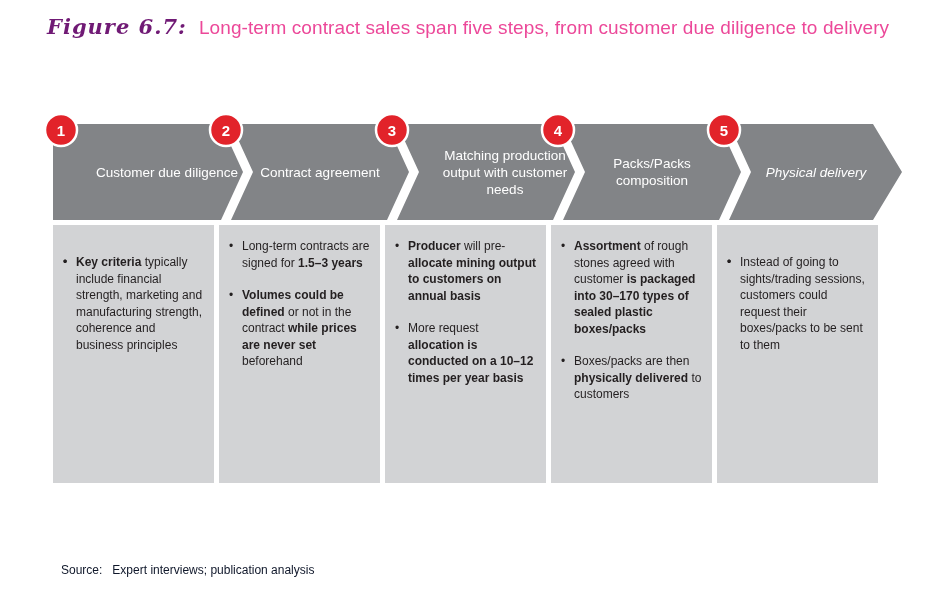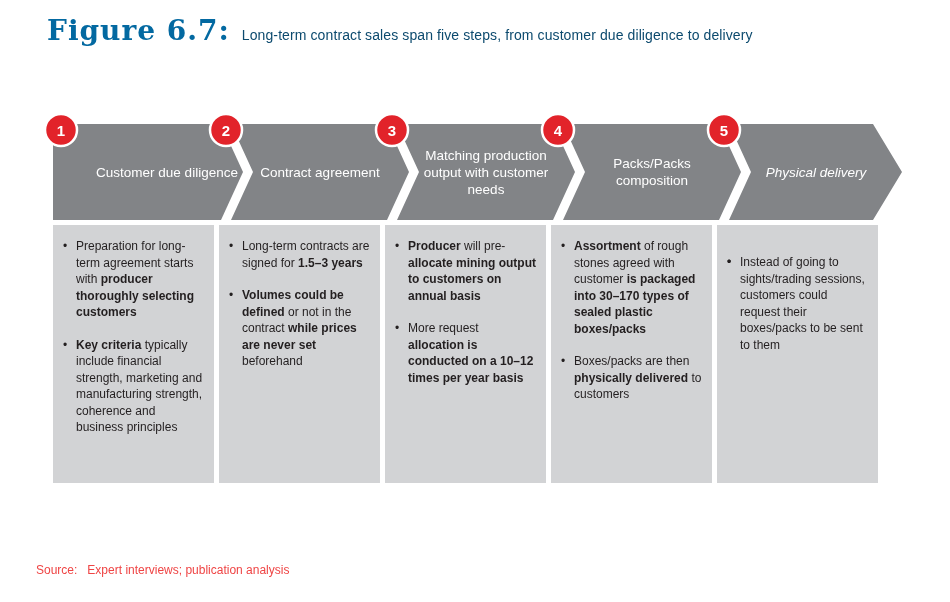--- a/index.html
+++ b/index.html
@@ -4,49 +4,49 @@
 <style>
   * { margin:0; padding:0; box-sizing:border-box; }
   html,body { background:#ffffff; }
   .page {
     position:relative; width:950px; height:602px; background:#ffffff;
     font-family:"Liberation Sans", sans-serif; color:#231f20; overflow:hidden;
   }
   
   .hdr { position:absolute; left:47px; top:14px; display:flex; align-items:baseline; }
   .fig-label {
-    font-family:"DejaVu Serif", serif; font-weight:700;
-    font-size:28px; color:#0369a1; letter-spacing:1px; white-space:nowrap;
+    font-family:"DejaVu Serif", serif; font-style:italic; font-weight:700;
+    font-size:21px; color:#701a75; letter-spacing:1px; white-space:nowrap;
   }
-  .fig-title { font-size:14px; color:#0c4a6e; margin-left:12px; white-space:nowrap; letter-spacing:0.1px; }
+  .fig-title { font-size:19px; color:#ec4899; margin-left:12px; white-space:nowrap; letter-spacing:0.1px; }
   
   .band-svg { position:absolute; left:0; top:0; width:950px; height:602px; }
   .step-num { font-family:"Liberation Sans", sans-serif; font-size:15px; font-weight:700; }
   
   .step-label {
     position:absolute; top:124px; height:96px; display:flex; align-items:center; justify-content:center;
     color:#ffffff; font-size:13.5px; line-height:17px; text-align:center; white-space:pre-line;
   }
   .sl1 { left:53px;  width:190px;padding-left:38px; }
   .sl2 { left:231px; width:178px; }
-  .sl3 { left:397px; width:178px;text-align:center; }
+  .sl3 { left:416px; width:178px;text-align:center; }
   .sl4 { left:563px; width:178px; }
   .sl5 { left:729px; width:174px;font-style:italic; }
   
   .box {
     position:absolute; top:225px; height:258px; width:161px; background:#d2d3d5;
     padding:13px 8px 10px 10px;
   }
   .bx1 { left:53px; } .bx2 { left:219px; } .bx3 { left:385px; } .bx4 { left:551px; } .bx5 { left:717px; }
   .box ul { list-style:none; }
   .bullet { position:relative; padding-left:13px; margin-bottom:16px; font-size:12px; line-height:16.5px; }
   .dot { position:absolute; left:0; top:0; }
   .bullet-text span { white-space:normal; }
   
-  .src { position:absolute; left:36px; top:563px; font-size:12px; color:#ef4444; }
+  .src { position:absolute; left:61px; top:563px; font-size:12px; color:#0f172a; }
   .src-label { margin-right:10px; }
 </style>
 </head>
 <body>
 
 <div class="page">
 
   <div class="hdr">
     <span class="fig-label">Figure 6.7:</span>
     <span class="fig-title">Long-term contract sales span five steps, from customer due diligence to delivery</span>
@@ -76,21 +76,21 @@
   <div class="step-label sl2">Contract agreement</div>
   <div class="step-label sl3">Matching production
 output with customer
 needs</div>
   <div class="step-label sl4">Packs/Packs
 composition</div>
   <div class="step-label sl5">Physical delivery</div>
 
   <div class="box bx1">
     <ul>
-      <li class="bullet"><span class="dot">•</span><span class="bullet-text"><span>Preparation for long-term agreement starts with </span><span style="font-weight: 700;">producer thoroughly selecting customers</span></span></li>
+      <li class="bullet"><span class="dot">•</span></li>
       <li class="bullet"><span class="dot">•</span><span class="bullet-text"><span style="font-weight: 700;">Key criteria</span><span> typically include financial strength, marketing and manufacturing strength, coherence and business principles</span></span></li>
     </ul>
   </div>
   <div class="box bx2">
     <ul>
       <li class="bullet"><span class="dot">•</span><span class="bullet-text"><span>Long-term contracts are signed for </span><span style="font-weight: 700;">1.5–3 years</span></span></li>
       <li class="bullet"><span class="dot">•</span><span class="bullet-text"><span style="font-weight: 700;">Volumes could be defined</span><span> or not in the contract </span><span style="font-weight: 700;">while prices are never set</span><span> beforehand</span></span></li>
     </ul>
   </div>
   <div class="box bx3">

